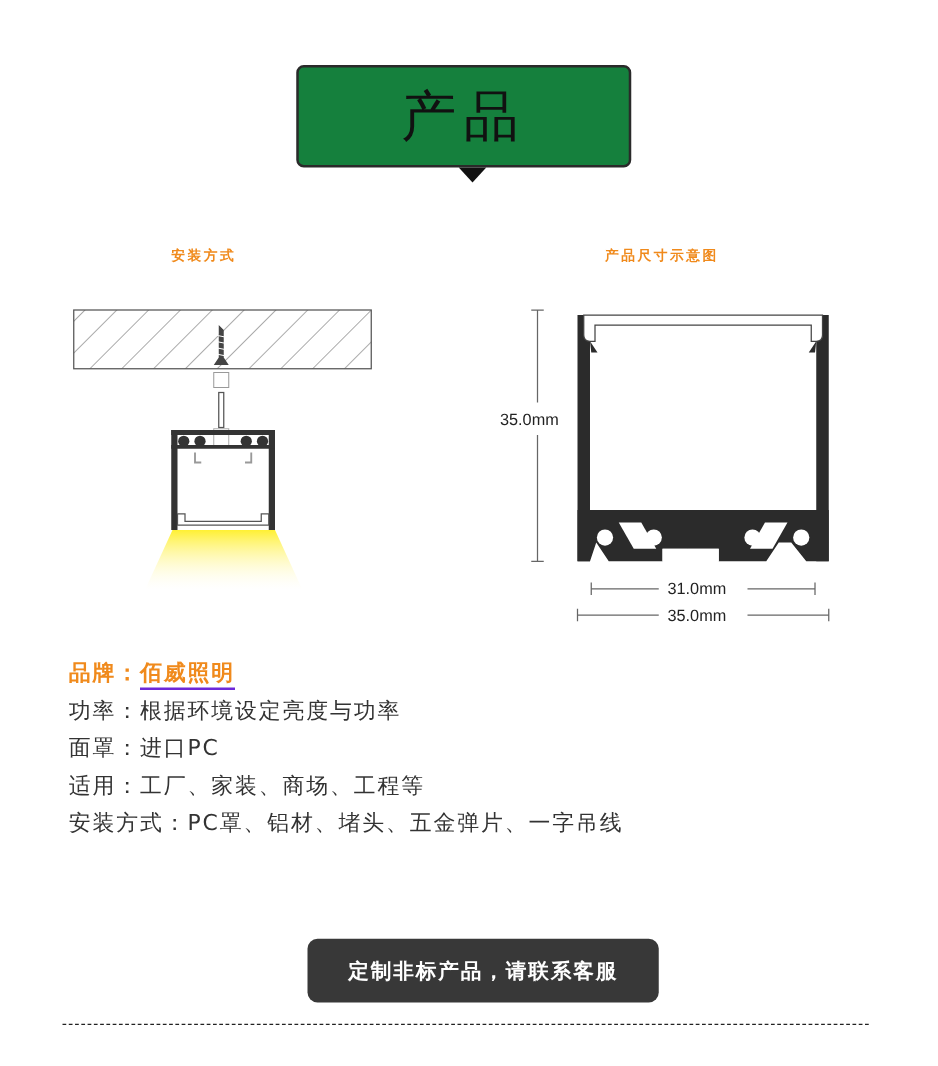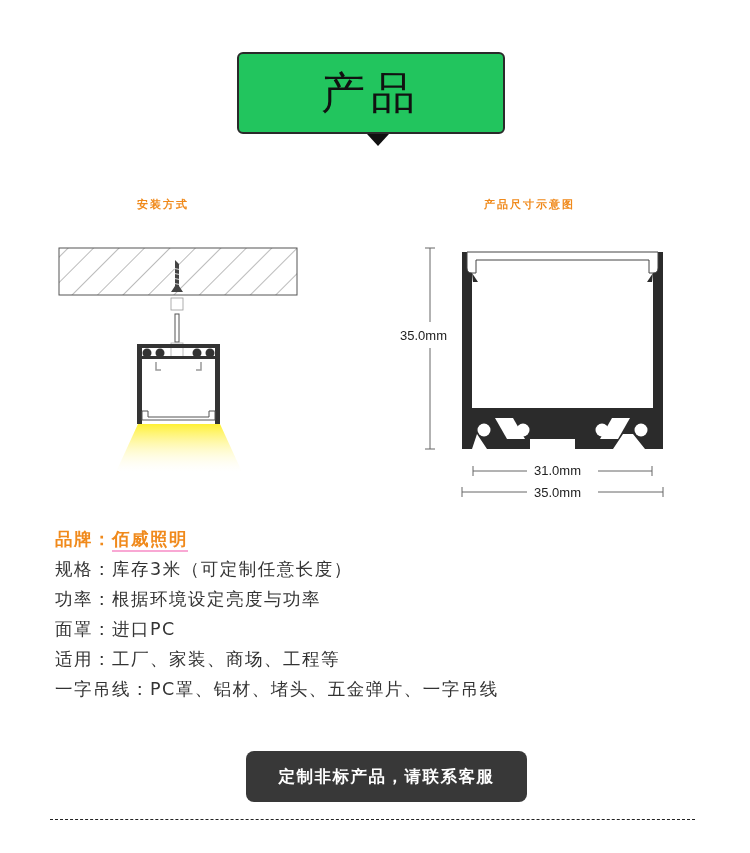--- a/index.html
+++ b/index.html
@@ -1,21 +1,21 @@
 <!DOCTYPE html>
 <html><head>
   <meta charset="utf-8">
   <style>
     * { margin: 0; padding: 0; box-sizing: border-box; }
     html, body { width: 750px; height: 853px; background: #ffffff; overflow: hidden; }
     body { position: relative; font-family: "DejaVu Sans", "Liberation Sans", sans-serif; color: #333; }
 
     .title-box {
       position: absolute; left: 237px; top: 52px; width: 268px; height: 82px;
-      border: 2px solid #2a2a2a; border-radius: 6px; background: #22c55e;
+      border: 2px solid #2a2a2a; border-radius: 6px; background: #15803d;
     }
     .title-text {
       position: absolute; left: 0; top: 0; width: 100%; height: 100%;
       display: flex; align-items: center; justify-content: center;
       font-size: 44px; font-weight: normal; color: #111; letter-spacing: 6px;
     }
     .title-text b { font-weight: bold; }
     .title-pointer {
       position: absolute; left: 367px; top: 134px; width: 0; height: 0;
       border-left: 11px solid transparent; border-right: 11px solid transparent;
@@ -27,21 +27,21 @@
     }
 
     svg { position: absolute; }
 
     .spec-list { position: absolute; left: 55px; top: 524px; }
     .spec-row {
       height: 30px; line-height: 30px; font-size: 17.5px; color: #333; letter-spacing: 1.5px;
       white-space: nowrap;
     }
     .spec-row.brand { color: #f08a1c; font-weight: bold; }
-    .spec-row.brand .val { border-bottom: 2px solid #f9a8d4; padding-bottom: 1px; }
+    .spec-row.brand .val { border-bottom: 2px solid #6d28d9; padding-bottom: 1px; }
 
     .cta {
       position: absolute; left: 246px; top: 751px; width: 281px; height: 51px;
       background: #383838; border-radius: 8px; color: #fff; font-size: 16.5px; font-weight: bold;
       display: flex; align-items: center; justify-content: center; letter-spacing: 1.5px;
     }
 
     .dashed {
       position: absolute; left: 50px; top: 819px; width: 645px; height: 0;
       border-top: 1.5px dashed #222;
@@ -154,31 +154,28 @@
     <line x1="203" y1="252" x2="268" y2="252" stroke="#666" stroke-width="1"></line>
   </g>
   <text class="dim-label" x="139" y="257">35.0mm</text>
 </svg>
 
 <div class="spec-list">
   <div class="spec-row brand">
     <span>品牌：</span><span class="val">佰威照明</span>
   </div>
   <div class="spec-row">
-    <span>规格：</span><span>库存3米（可定制任意长度）</span>
-  </div>
-  <div class="spec-row">
     <span>功率：</span><span>根据环境设定亮度与功率</span>
   </div>
   <div class="spec-row">
     <span>面罩：</span><span>进口PC</span>
   </div>
   <div class="spec-row">
     <span>适用：</span><span>工厂、家装、商场、工程等</span>
   </div>
   <div class="spec-row">
-    <span>一字吊线：</span><span>PC罩、铝材、堵头、五金弹片、一字吊线</span>
+    <span>安装方式：</span><span>PC罩、铝材、堵头、五金弹片、一字吊线</span>
   </div>
 </div>
 
 <div class="cta">定制非标产品，请联系客服</div>
 
 <div class="dashed"></div>
 
 </body></html>

